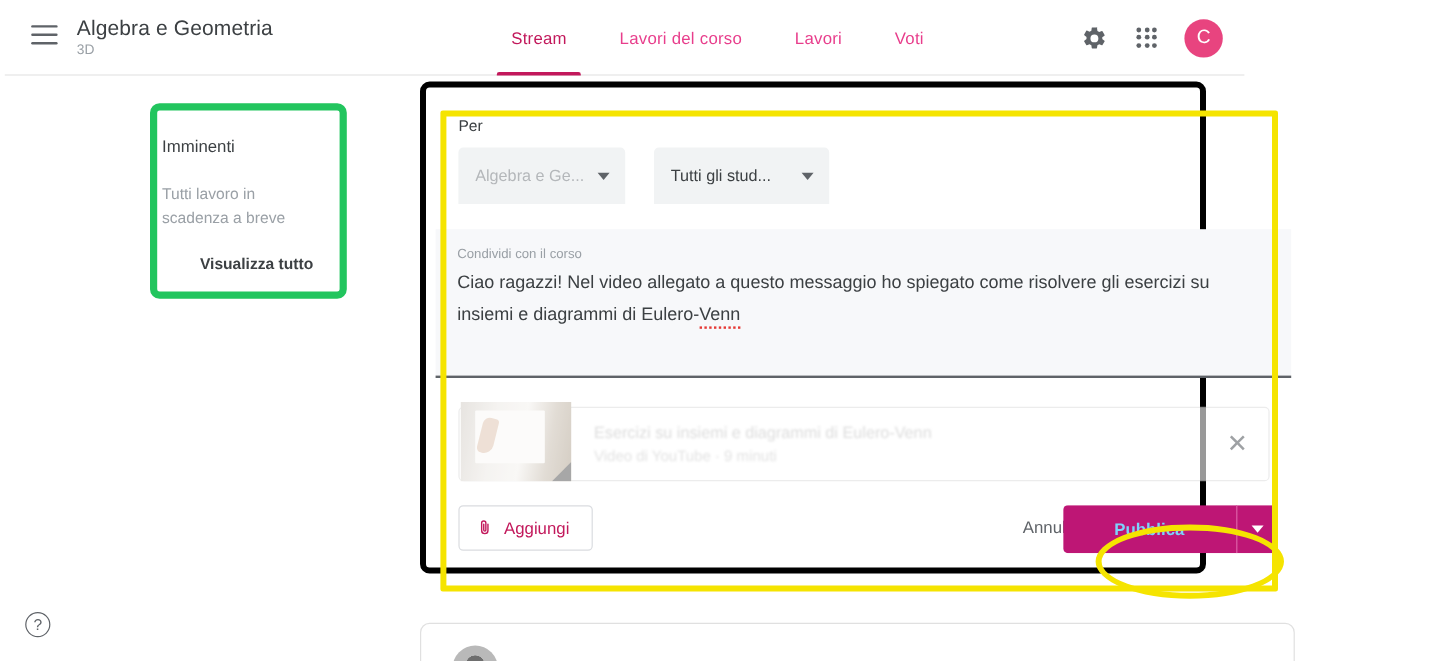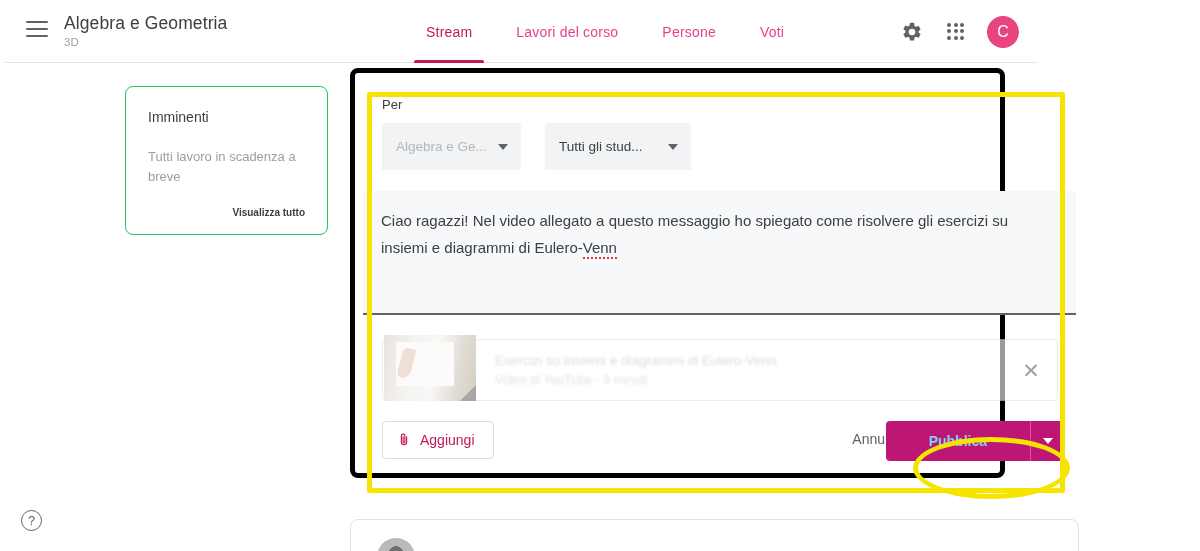--- a/index.html
+++ b/index.html
@@ -124,40 +124,40 @@
     align-items: center;
     justify-content: center;
     font-size: 16px;
     cursor: pointer;
   }
 
   
   .sidecard {
     position: absolute;
     left: 125px; top: 86px;
-    width: 203px;
+    width: 164px;
     background: #fff;
-    border: 1px solid #22c55e;
+    border: 6px solid #22c55e;
     border-radius: 8px;
     box-sizing: border-box;
-    padding: 22px 22px 16px 22px;
+    padding: 22px 22px 16px 4px;
   }
   .sidecard-title {
     font-size: 14px;
     color: #3c4043;
     margin-bottom: 22px;
   }
   .sidecard-text {
     font-size: 13px;
     color: #9aa0a6;
     line-height: 20px;
     margin-bottom: 20px;
   }
   .sidecard-link {
-    font-size: 10px;
+    font-size: 13px;
     color: #3c4043;
     font-weight: bold;
     text-align: right;
     cursor: pointer;
   }
 
   
   .composer {
     position: absolute;
     left: 350px; top: 68px;
@@ -453,21 +453,21 @@
   </div>
 
   <div class="course-title-wrap">
     <div class="course-title">Algebra e Geometria</div>
     <div class="course-sub">3D</div>
   </div>
 
   <div class="nav-tabs">
     <div class="tab active">Stream</div>
     <div class="tab">Lavori del corso</div>
-    <div class="tab">Persone</div>
+    <div class="tab">Lavori</div>
     <div class="tab">Voti</div>
   </div>
 
   <div class="topbar-right">
     <div class="icon-btn">
       <svg width="22" height="22" viewBox="0 0 24 24" fill="#5f6368" aria-hidden="true">
         <path d="M19.14 12.94c.04-.3.06-.61.06-.94s-.02-.64-.07-.94l2.03-1.58a.49.49 0 0 0 .12-.61l-1.92-3.32a.49.49 0 0 0-.59-.22l-2.39.96a7.03 7.03 0 0 0-1.62-.94l-.36-2.54A.48.48 0 0 0 13.9 2h-3.84a.48.48 0 0 0-.47.4l-.36 2.54c-.59.24-1.13.56-1.62.94l-2.39-.96a.48.48 0 0 0-.59.22L2.71 8.46a.48.48 0 0 0 .12.61l2.03 1.58c-.05.3-.07.63-.07.94s.02.64.07.94l-2.03 1.58a.48.48 0 0 0-.12.61l1.92 3.32c.12.22.37.29.59.22l2.39-.96c.5.38 1.03.7 1.62.94l.36 2.54c.04.24.24.4.47.4h3.84c.24 0 .44-.16.47-.4l.36-2.54c.59-.24 1.13-.56 1.62-.94l2.39.96c.22.08.47 0 .59-.22l1.92-3.32a.48.48 0 0 0-.12-.61l-2.03-1.58zM12 15.6A3.6 3.6 0 1 1 12 8.4a3.6 3.6 0 0 1 0 7.2z"></path>
       </svg>
     </div>
     <div class="apps-grid">
@@ -500,20 +500,21 @@
       <span class="dd-text">Algebra e Ge...</span>
       <span class="caret"></span>
     </div>
     <div class="dropdown dd-students">
       <span class="dd-text">Tutti gli stud...</span>
       <span class="caret"></span>
     </div>
   </div>
 
   <div class="msgbox">
+    <div class="msg-label">Condividi con il corso</div>
     <div class="msg-text"><span>Ciao ragazzi! Nel video allegato a questo messaggio ho spiegato come risolvere gli esercizi su insiemi e diagrammi di Eulero-</span><span class="spell">Venn</span></div>
   </div>
 
   <div class="attachment">
     <div class="thumb">
       <span class="thumb-corner"></span>
     </div>
     <div class="att-info">
       <div class="att-title">Esercizi su insiemi e diagrammi di Eulero-Venn</div>
       <div class="att-sub">Video di YouTube · 9 minuti</div>

